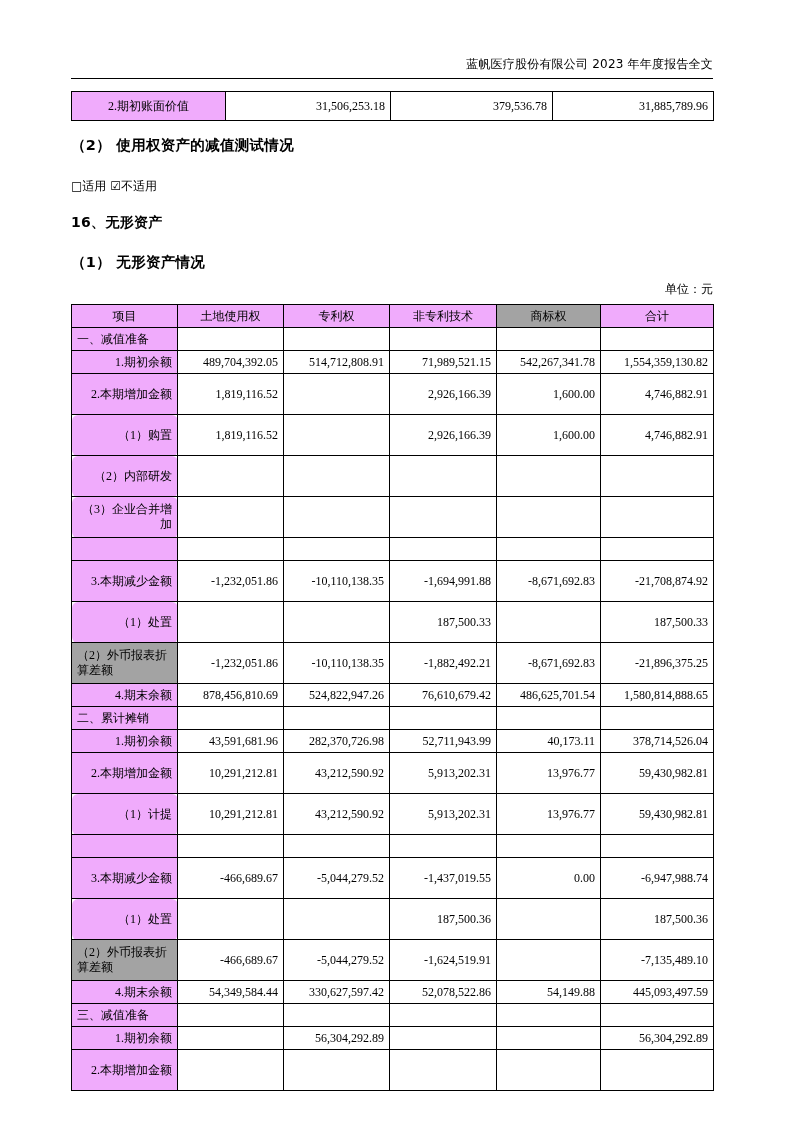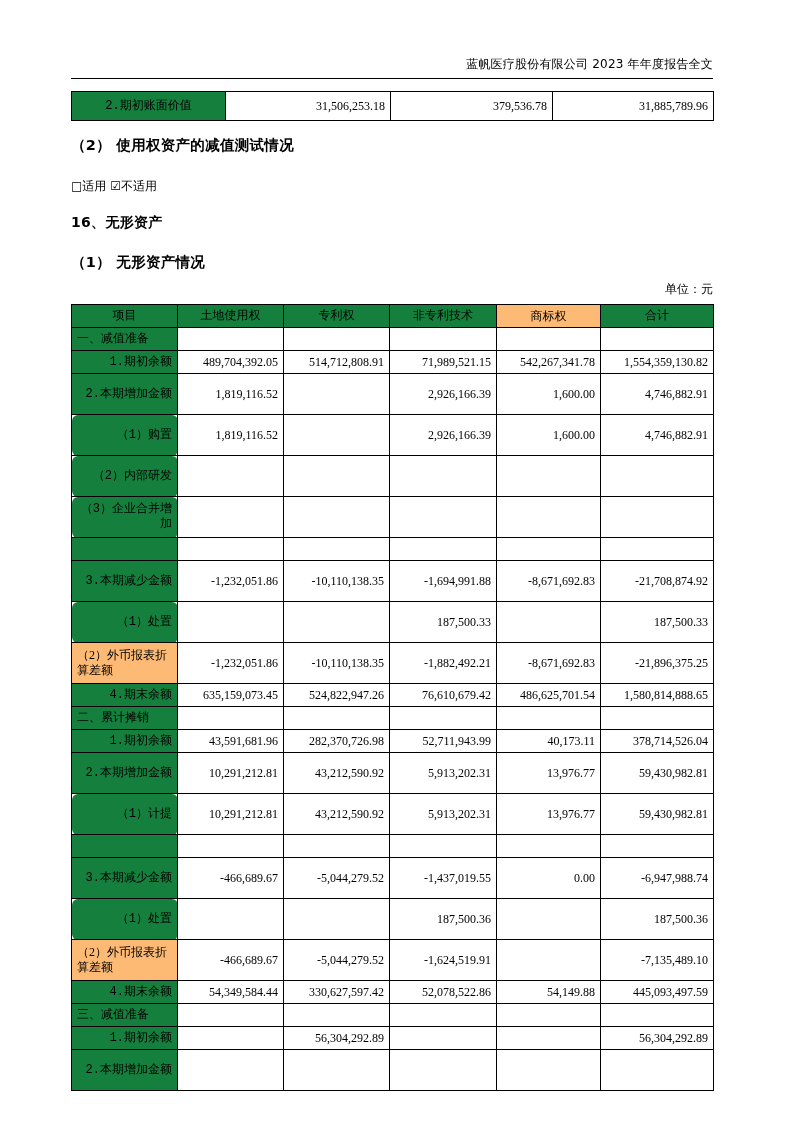--- a/index.html
+++ b/index.html
@@ -52,25 +52,24 @@
     font-family: "Liberation Serif", "DejaVu Serif", serif;
   }
   table.doc-table td {
     border: 1px solid #000000;
     padding: 3px 5px 3px 5px;
     vertical-align: middle;
     line-height: 15px;
     word-break: break-all;
   }
   .lbl {
-    background: #15803d;
-    font-family: Liberation Mono, monospace;
+    background: #f0abfc;
   }
   .lbl-white {
-    background: #fdba74;
+    background: #a3a3a3;
   }
   .num {
     text-align: right;
     background: #ffffff;
     font-family: "Liberation Serif", "DejaVu Serif", serif;
   }
   .ctr { text-align: center; }
 
   
   .table-top {
@@ -265,21 +264,21 @@
         <tr>
           <td class="lbl-white lvl0 two-line">（2）外币报表折算差额</td>
           <td class="num two-line">-1,232,051.86</td>
           <td class="num two-line">-10,110,138.35</td>
           <td class="num two-line">-1,882,492.21</td>
           <td class="num two-line">-8,671,692.83</td>
           <td class="num two-line">-21,896,375.25</td>
         </tr>
         <tr>
           <td class="lbl indent1">4.期末余额</td>
-          <td class="num">635,159,073.45</td>
+          <td class="num">878,456,810.69</td>
           <td class="num">524,822,947.26</td>
           <td class="num">76,610,679.42</td>
           <td class="num">486,625,701.54</td>
           <td class="num">1,580,814,888.65</td>
         </tr>
         <tr>
           <td class="lbl lvl0">二、累计摊销</td>
           <td class="num"></td>
           <td class="num"></td>
           <td class="num"></td>

